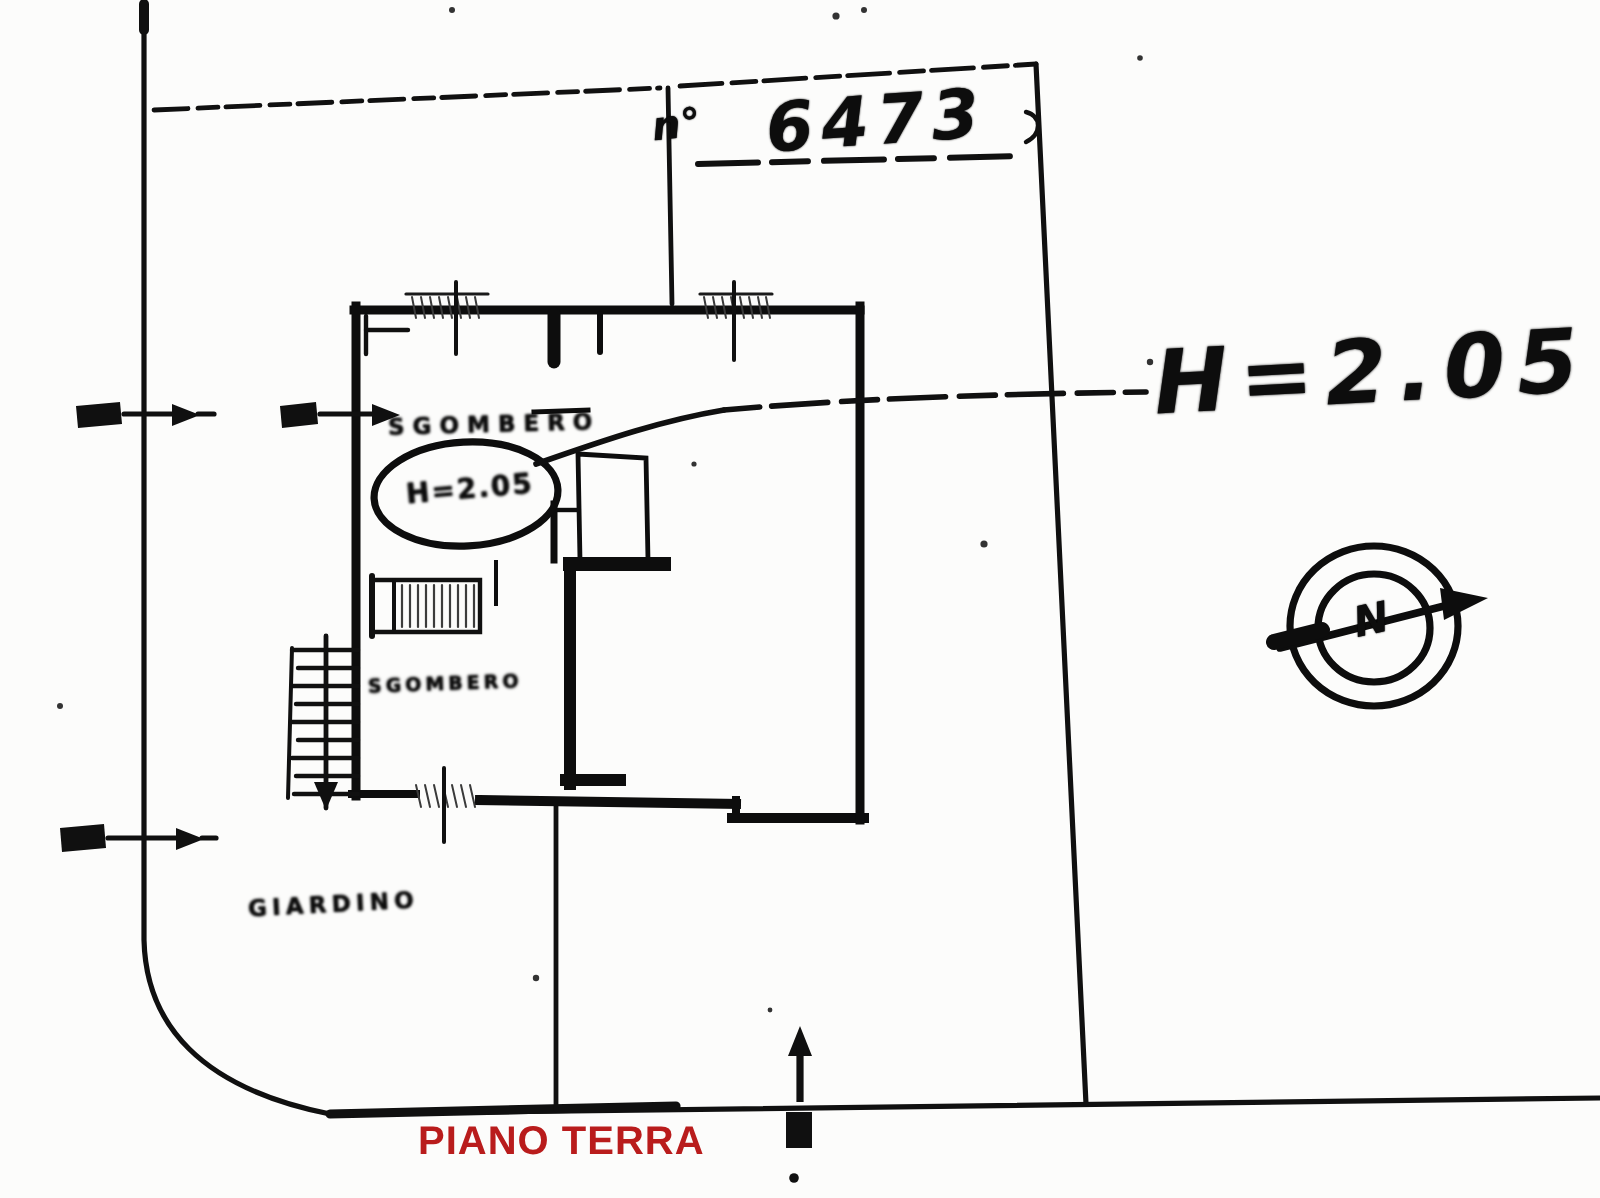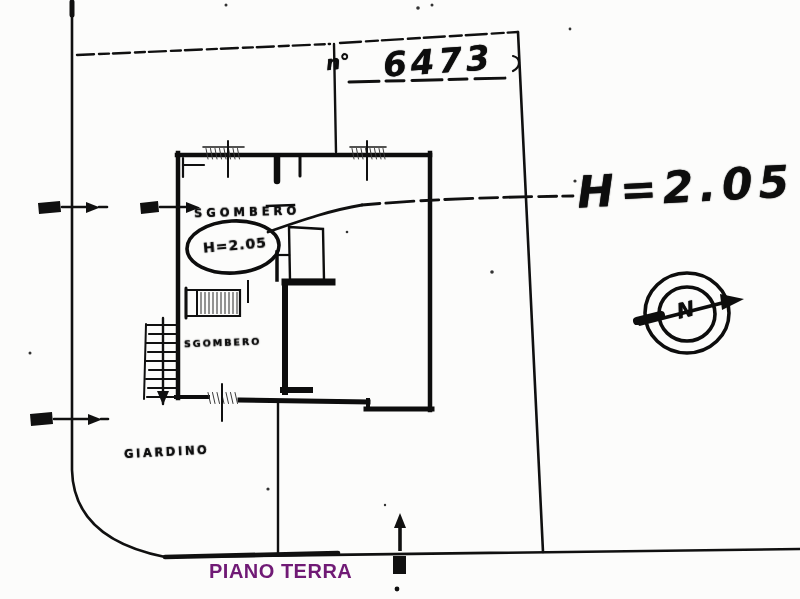--- a/index.html
+++ b/index.html
@@ -15,21 +15,21 @@
   .height-note{left:577px;top:165px;font-size:44px;font-style:italic;letter-spacing:6px;
                transform:rotate(-3deg);text-shadow:0 0 1.2px #000;}
   .oval-note{left:203px;top:238px;font-size:14px;letter-spacing:1px;transform:rotate(-5deg);
              filter:blur(0.4px);text-shadow:0 0 1px #000;}
   .room-1{left:194px;top:207px;font-size:11.5px;letter-spacing:4px;transform:rotate(-1.5deg);
           filter:blur(0.45px);text-shadow:0 0 1px #000;}
   .room-2{left:184px;top:338px;font-size:9.5px;letter-spacing:2px;transform:rotate(-2deg);
           filter:blur(0.55px);text-shadow:0 0 1.2px #000;}
   .garden{left:124px;top:447px;font-size:11.5px;letter-spacing:2.6px;transform:rotate(-3deg);
           filter:blur(0.4px);text-shadow:0 0 1px #000;}
-  .caption{left:209px;top:561px;font-size:20px;font-weight:bold;color:#701a75;letter-spacing:0.5px;}
+  .caption{left:209px;top:561px;font-size:20px;font-weight:bold;color:#b91c1c;letter-spacing:0.5px;}
   .compass-n{left:677px;top:300px;font-size:21px;font-style:italic;transform:rotate(-12deg);
              text-shadow:0 0 0.8px #000;}
 </style>
 </head>
 <body>
 
 <div class="stage">
 
   <svg width="800" height="599" viewBox="0 0 800 599">
 

